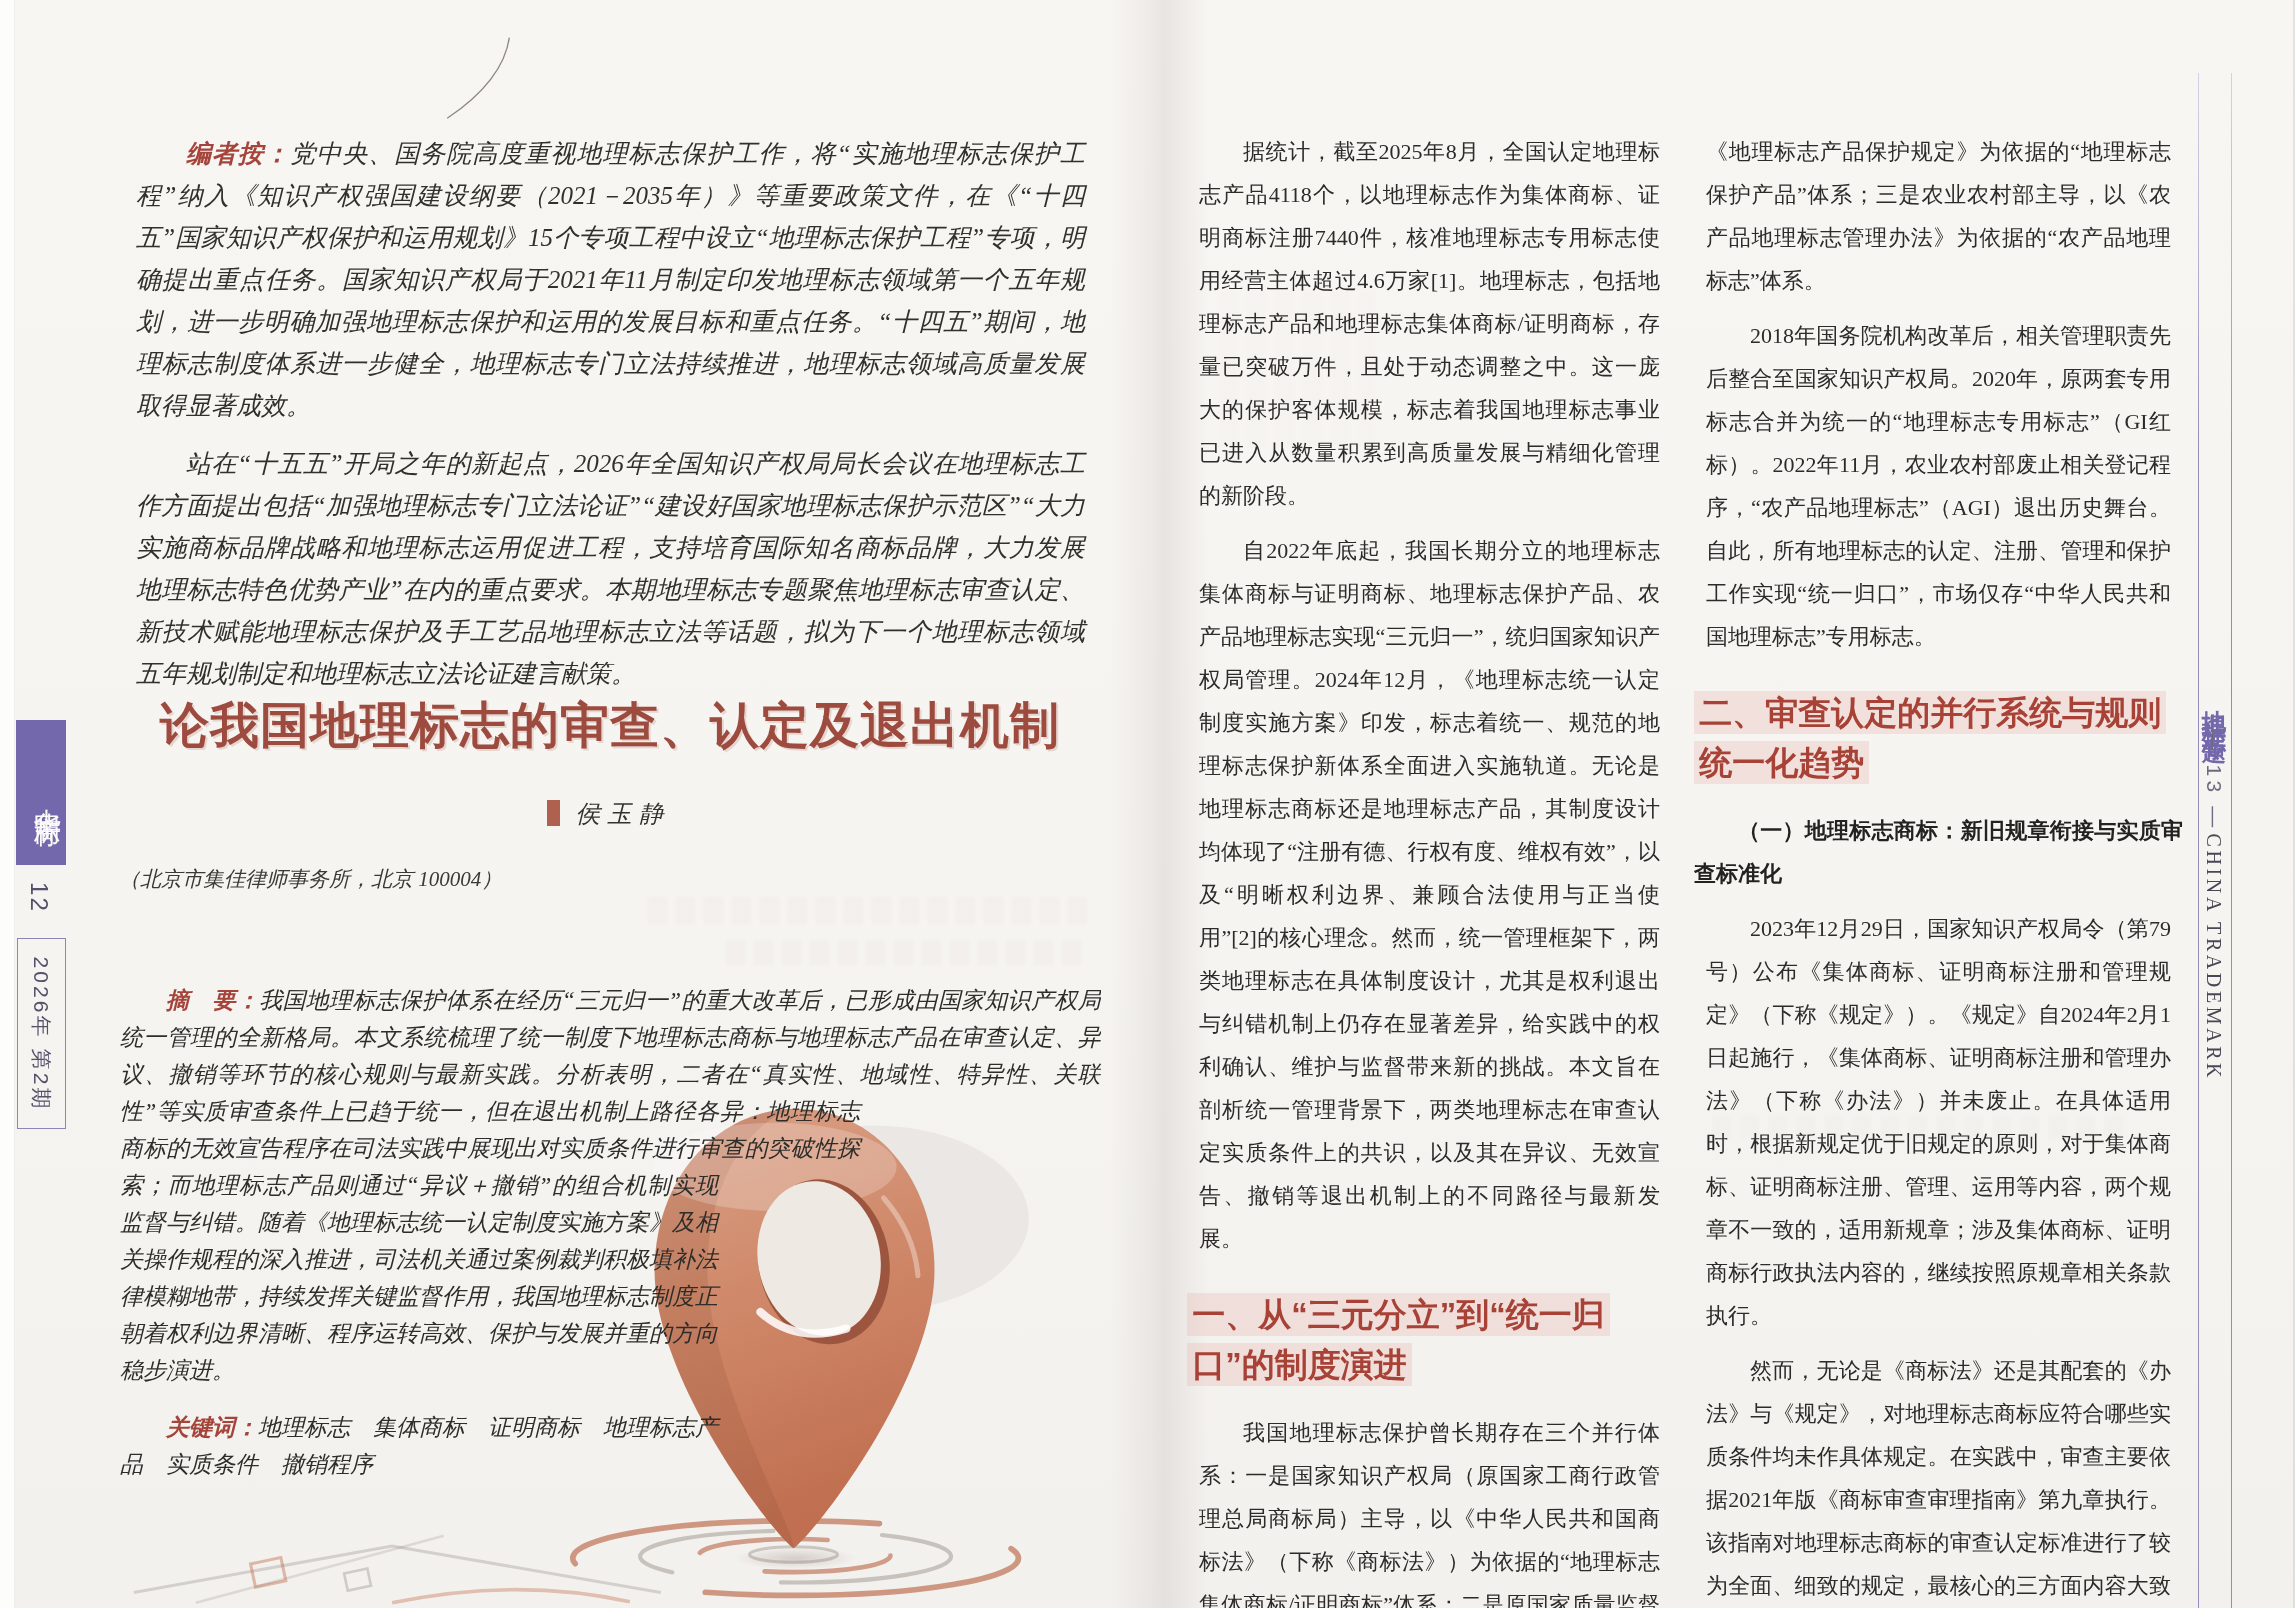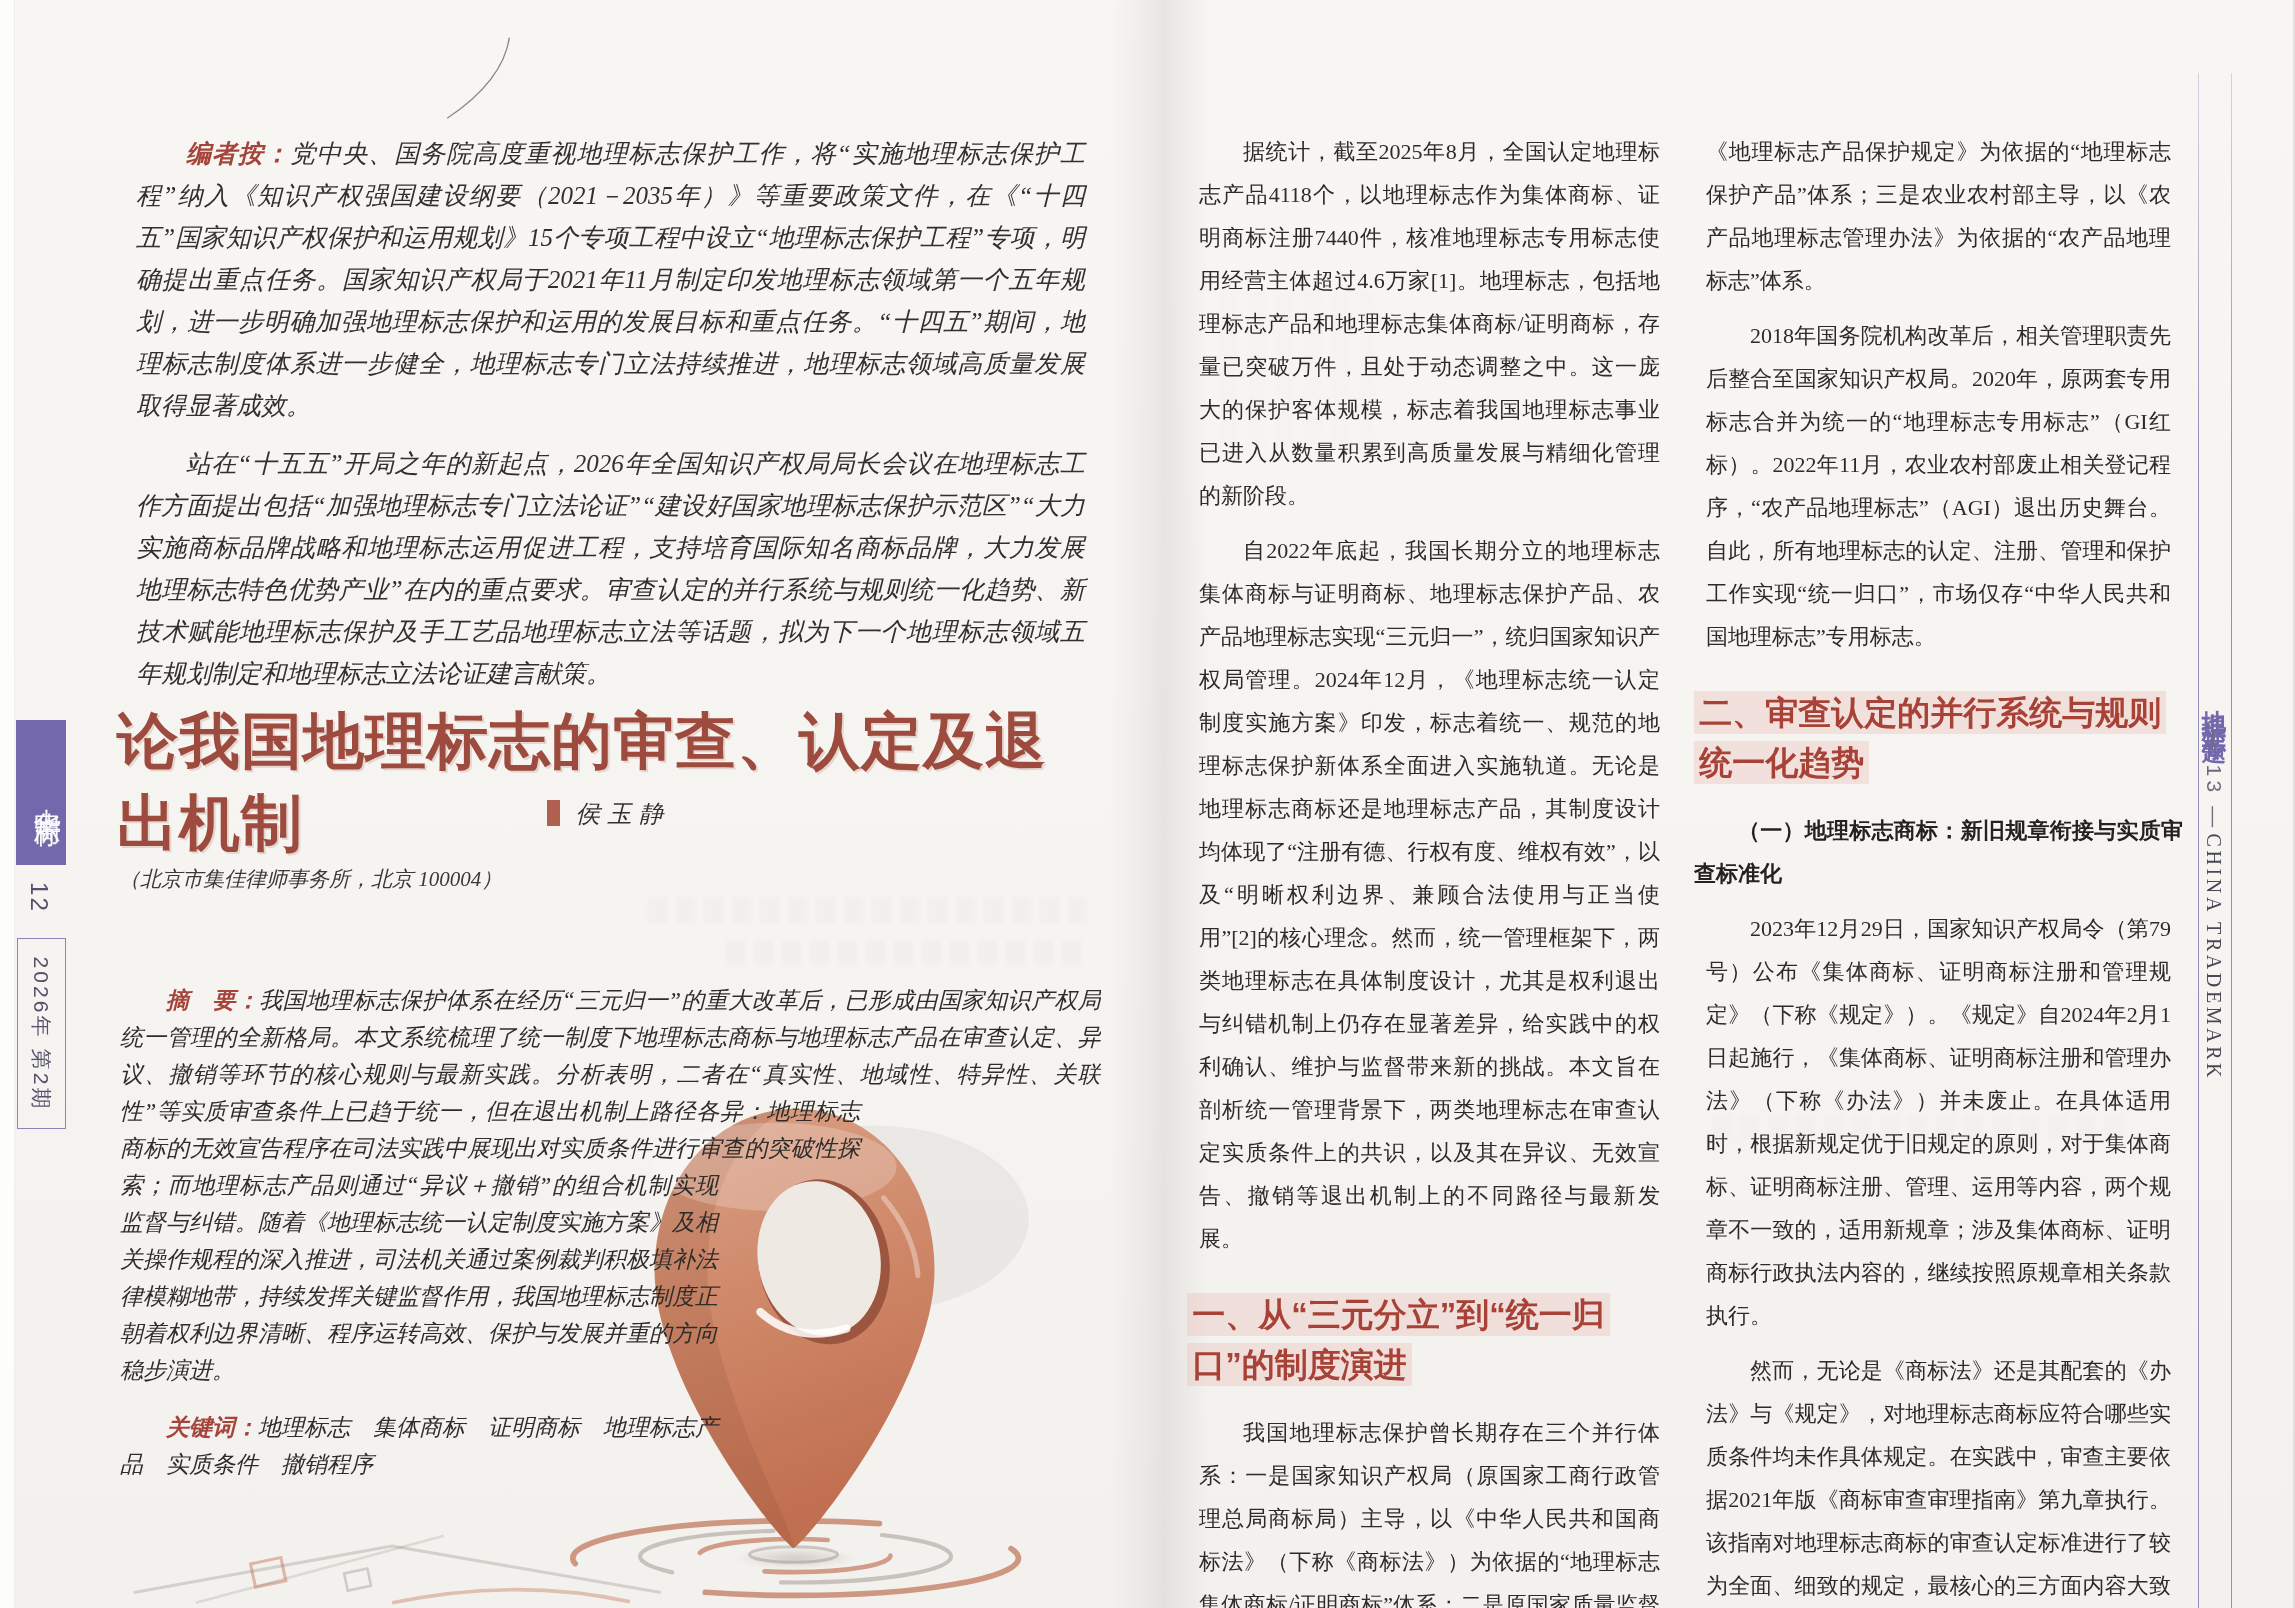--- a/index.html
+++ b/index.html
@@ -23,22 +23,22 @@
   .page-num-left{position:absolute;left:25px;top:882px;writing-mode:vertical-rl;font-size:24px;color:#55516a;font-family:"Liberation Sans",sans-serif;letter-spacing:2.1px;}
   .issue-box{position:absolute;left:16.6px;top:938px;width:49px;height:191px;border:1px solid #8d85b8;box-sizing:border-box;}
   .issue-text{position:absolute;left:50%;top:50%;transform:translate(-50%,-50%) rotate(90deg);white-space:nowrap;
     font-size:21px;color:#55516a;letter-spacing:3.1px;font-family:"Liberation Sans",sans-serif;}
   
   .editor-note{position:absolute;left:120px;top:117px;width:981px;font-size:25px;line-height:42px;
     text-align:justify;font-style:italic;color:#31302d;}
   .editor-note p{margin:16px;text-indent:2em;}
   .red-label{color:#a5443a;font-weight:700;}
   
-  .article-title{position:absolute;left:117px;top:660px;width:986px;
-    font-family:"Liberation Sans",sans-serif;font-weight:700;font-size:61px;letter-spacing:1px;
+  .article-title{position:absolute;left:117px;top:660px;width:986px;text-align:center;
+    font-family:"Liberation Sans",sans-serif;font-weight:700;font-size:49px;letter-spacing:1px;
     color:#9d4b3f;text-shadow:2.1px 2.1px 0 rgba(157,75,63,.18);}
   .author-line{position:absolute;left:119px;top:798px;width:980px;text-align:center;font-size:24.4px;color:#33322f;}
   .author-marker{display:inline-block;width:12.5px;height:26px;background:#b0604f;vertical-align:-4.2px;margin-right:15.6px;}
   .author-name{letter-spacing:7.3px;font-style:italic;}
   .affiliation{position:absolute;left:119px;top:865px;width:980px;text-align:left;font-size:21px;color:#3a3936;font-style:italic;}
   
   .abstract-wrap{position:absolute;left:120px;top:982px;width:981px;height:627px;overflow:hidden;
     font-size:23px;line-height:37px;text-align:justify;font-style:italic;color:#2e2d2a;}
   .abstract-wrap p{margin:0;text-indent:2em;}
   .abstract-wrap .kw{margin-top:20px;}
@@ -87,21 +87,21 @@
   </svg>
 
   <div class="logo-box">中华商标</div>
   <div class="page-num-left">12</div>
   <div class="issue-box">
     <div class="issue-text">2026年 第2期</div>
   </div>
 
   <div class="editor-note">
     <p><span class="red-label">编者按：</span><span>党中央、国务院高度重视地理标志保护工作，将“实施地理标志保护工程”纳入《知识产权强国建设纲要（2021－2035年）》等重要政策文件，在《“十四五”国家知识产权保护和运用规划》15个专项工程中设立“地理标志保护工程”专项，明确提出重点任务。国家知识产权局于2021年11月制定印发地理标志领域第一个五年规划，进一步明确加强地理标志保护和运用的发展目标和重点任务。“十四五”期间，地理标志制度体系进一步健全，地理标志专门立法持续推进，地理标志领域高质量发展取得显著成效。</span></p>
-    <p>站在“十五五”开局之年的新起点，2026年全国知识产权局局长会议在地理标志工作方面提出包括“加强地理标志专门立法论证”“建设好国家地理标志保护示范区”“大力实施商标品牌战略和地理标志运用促进工程，支持培育国际知名商标品牌，大力发展地理标志特色优势产业”在内的重点要求。审查认定的并行系统与规则统一化趋势、新技术赋能地理标志保护及手工艺品地理标志立法等话题，拟为下一个地理标志领域五年规划制定和地理标志立法论证建言献策。</p>
+    <p>站在“十五五”开局之年的新起点，2026年全国知识产权局局长会议在地理标志工作方面提出包括“加强地理标志专门立法论证”“建设好国家地理标志保护示范区”“大力实施商标品牌战略和地理标志运用促进工程，支持培育国际知名商标品牌，大力发展地理标志特色优势产业”在内的重点要求。本期地理标志专题聚焦地理标志审查认定、新技术赋能地理标志保护及手工艺品地理标志立法等话题，拟为下一个地理标志领域五年规划制定和地理标志立法论证建言献策。</p>
   </div>
 
   <h1 class="article-title">论我国地理标志的审查、认定及退出机制</h1>
   <div class="author-line">
     <span class="author-marker"></span><span class="author-name">侯玉静</span>
   </div>
   <div class="affiliation">（北京市集佳律师事务所，北京 100004）</div>
 
   <svg class="pin-art" width="482" height="519" viewBox="0 0 930 1001">
     <defs>

